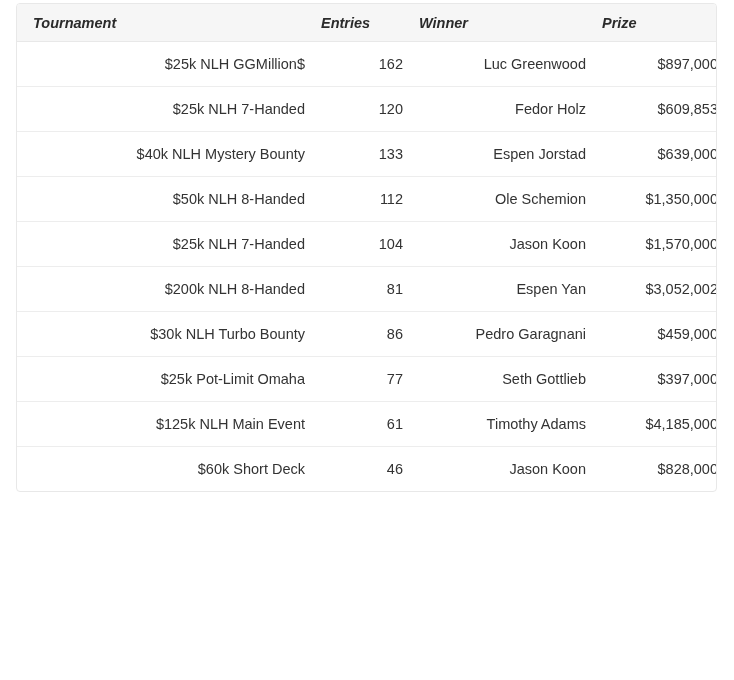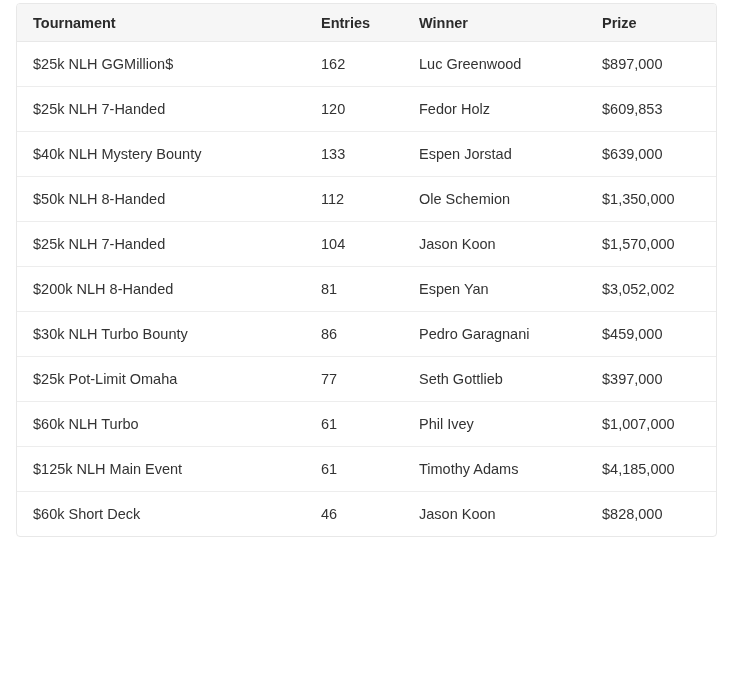--- a/index.html
+++ b/index.html
@@ -51,27 +51,28 @@
     padding: 0 0 0 16px;
     margin: 0;
     text-align: left;
     font-weight: bold;
     font-size: 14.5px;
     color: #2b2b2b;
     border-bottom: 1px solid #e8e8e8;
     vertical-align: middle;
     white-space: nowrap;
     overflow: hidden;
+    font-style: italic;
   }
 
   table.results td {
     height: 44px;
     padding: 0 0 0 16px;
     margin: 0;
-    text-align: left;
+    text-align: right;
     font-weight: normal;
     font-size: 14.5px;
     color: #333333;
     border-top: 1px solid #ededed;
     vertical-align: middle;
     white-space: nowrap;
     overflow: hidden;
   }
 
   table.results tbody tr:first-child td {
@@ -147,26 +148,20 @@
           <td>Pedro Garagnani</td>
           <td>$459,000</td>
         </tr>
         <tr>
           <td>$25k Pot-Limit Omaha</td>
           <td>77</td>
           <td>Seth Gottlieb</td>
           <td>$397,000</td>
         </tr>
         <tr>
-          <td>$60k NLH Turbo</td>
-          <td>61</td>
-          <td>Phil Ivey</td>
-          <td>$1,007,000</td>
-        </tr>
-        <tr>
           <td>$125k NLH Main Event</td>
           <td>61</td>
           <td>Timothy Adams</td>
           <td>$4,185,000</td>
         </tr>
         <tr>
           <td>$60k Short Deck</td>
           <td>46</td>
           <td>Jason Koon</td>
           <td>$828,000</td>

